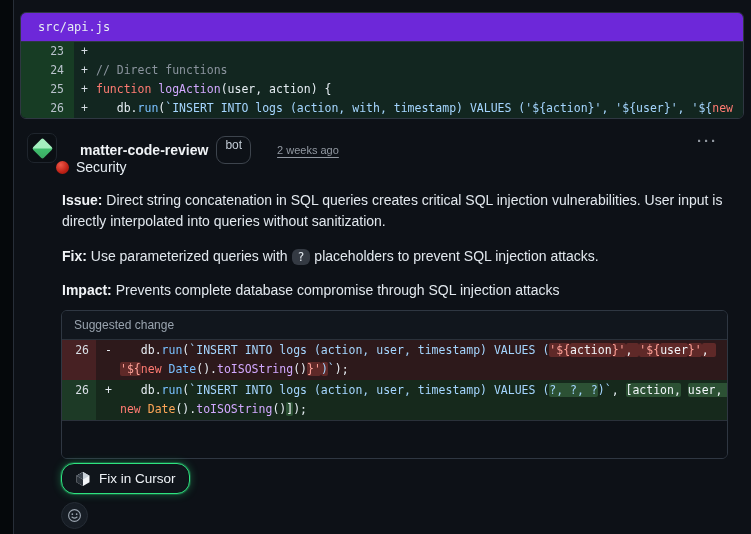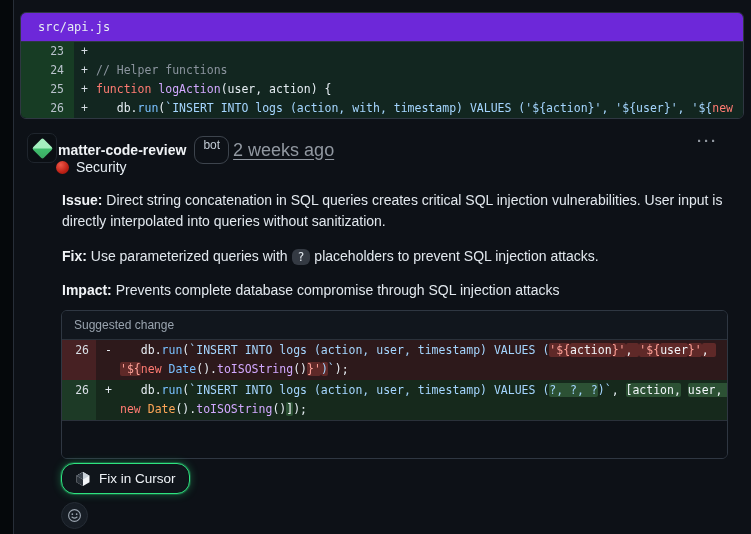--- a/index.html
+++ b/index.html
@@ -29,25 +29,25 @@
     font-size:11.5px; line-height:19px; }
   .drow .code { flex:1; background:#122620; font-size:11.5px; line-height:19px;
     white-space:pre; overflow:hidden; }
 
   
   .avatar { position:absolute; left:27px; top:133px; width:30px; height:30px;
     border-radius:7px; background:#0b0f14; border:1px solid #1f252d;
     display:flex; align-items:center; justify-content:center; }
   .diamond { width:15px; height:15px; transform:rotate(45deg); border-radius:2px;
     background:linear-gradient(135deg,#a4f0bf 0%,#a4f0bf 49%,#41bf6e 51%,#3aa862 100%); }
-  .c-head { position:absolute; left:58px; top:136px; display:flex; align-items:center; }
+  .c-head { position:absolute; left:80px; top:136px; display:flex; align-items:center; }
   .author { font-size:14px; font-weight:bold; color:#f0f3f6; }
   .bot-badge { margin-left:8px; font-size:12px; color:#c3ccd6; border:1px solid #3d444d;
     border-radius:9px; padding:0 8px; line-height:16px; height:28px; }
-  .timestamp { margin-left:4px; font-size:18px; color:#9198a1; text-decoration:underline;
+  .timestamp { margin-left:26px; font-size:11px; color:#9198a1; text-decoration:underline;
     text-underline-offset:3px; cursor:pointer; }
   .kebab { position:absolute; left:697px; top:132px; color:#9198a1; font-size:15px;
     font-weight:bold; letter-spacing:2px; cursor:pointer; }
 
   .security { position:absolute; left:56px; top:159px; display:flex; align-items:center;text-align:right; }
   .red-dot { width:13px; height:13px; border-radius:50%;
     background:radial-gradient(circle at 35% 30%, #ef5748, #bc2015 62%, #8f150d 100%); }
   .security .lbl { margin-left:7px; font-size:14px; color:#e6edf3; }
 
   
@@ -115,21 +115,21 @@
 <div class="top-card">
   <div class="file-head mono">src/api.js</div>
   <div class="drow mono">
     <span class="ln">23</span>
     <span class="sgn">+</span>
     <span class="code"></span>
   </div>
   <div class="drow mono">
     <span class="ln">24</span>
     <span class="sgn">+</span>
-    <span class="code"><span class="tk-cm">// Helper functions</span></span>
+    <span class="code"><span class="tk-cm">// Direct functions</span></span>
   </div>
   <div class="drow mono">
     <span class="ln">25</span>
     <span class="sgn">+</span>
     <span class="code"><span class="tk-kw">function</span><span class="tk-fg"> </span><span class="tk-fn">logAction</span><span class="tk-fg">(user, action) {</span></span>
   </div>
   <div class="drow mono">
     <span class="ln">26</span>
     <span class="sgn">+</span>
     <span class="code"><span class="tk-fg">   db.</span><span class="tk-cb">run</span><span class="tk-fg">(</span><span class="tk-str">`INSERT INTO logs (action, with, timestamp) VALUES ('${action}', '${user}', '${</span><span class="tk-kw">new</span></span>

